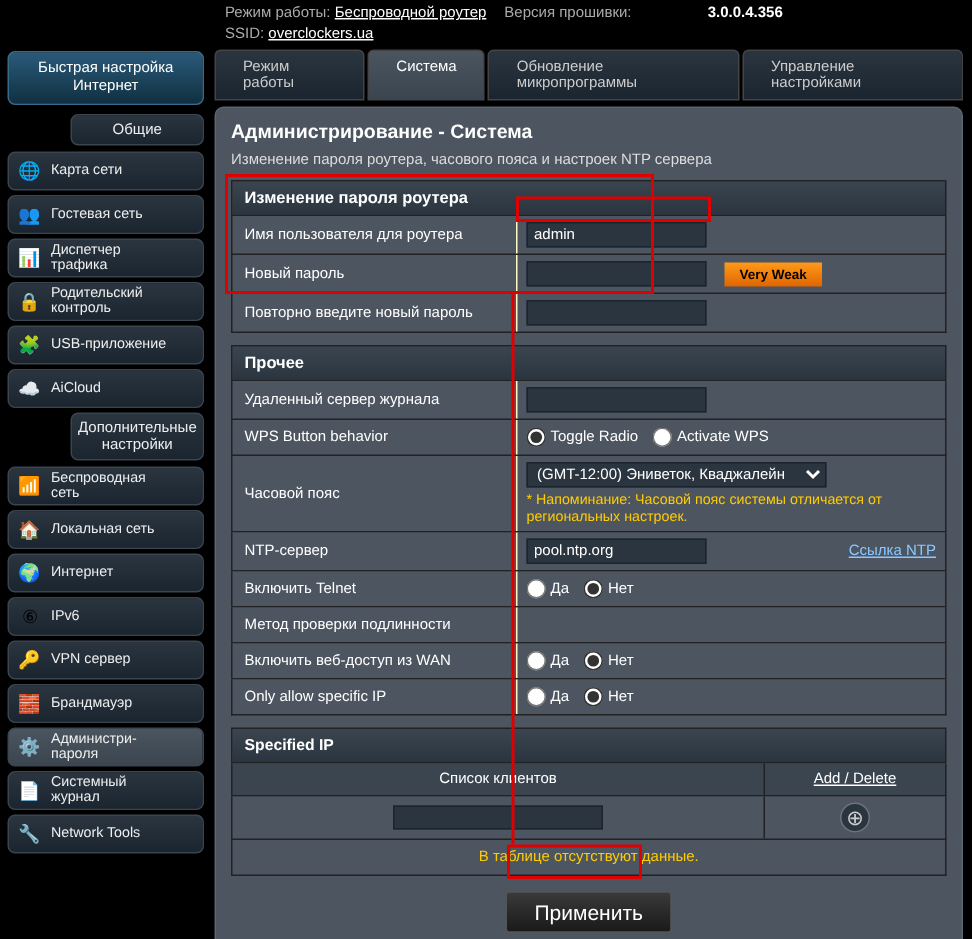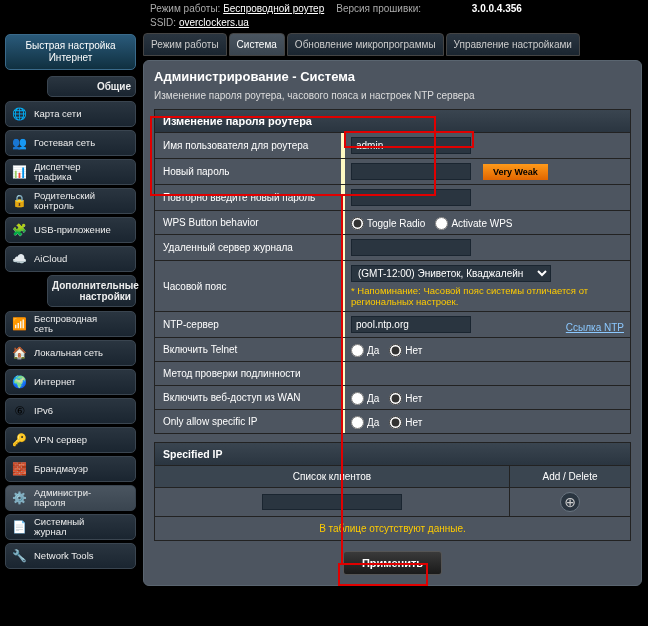--- a/index.html
+++ b/index.html
@@ -8,66 +8,66 @@
 .top-bar { display: flex; gap: 12px; padding: 3px 82px 3px 150px; font-size: 10px; color: #ccc; }
 .top-bar a { color: #fff; text-decoration: underline; }
 .top-bar span.label { color: #aaa; }
 .top-bar span.val { color: #fff; font-weight: bold; margin-left: 48px; }
 
 .container { display: flex; }
 
 
 .sidebar { width: 141px; flex-shrink: 0; padding: 3px 5px; }
 .quick-btn { background: linear-gradient(#2a5a7a,#103040); border:1px solid #3a6a8a; border-radius:5px; color:#fff; font-size:10px; text-align:center; padding:5px 2px; margin-bottom:6px; line-height:1.2; }
-.section-head { background: linear-gradient(#2a3540,#1a2530); border:1px solid #3a4550; border-radius:5px; color:#eee; font-size:10px; text-align:right; padding:4px; margin-bottom:4px; font-weight:bold;margin-left:42px;}
+.section-head { background: linear-gradient(#2a3540,#1a2530); border:1px solid #3a4550; border-radius:5px; color:#eee; font-size:10px; text-align:center; padding:4px; margin-bottom:4px; font-weight:normal;margin-left:42px;}
 .menu-item { background: linear-gradient(#2a3540,#1a2530); border:1px solid #3a4550; border-radius:5px; display:flex; align-items:center; gap:6px; padding:4px 6px; margin-bottom:3px; height:26px; }
 .menu-item.active { background: linear-gradient(#4a5560,#3a4550); }
 .menu-item .ico { width:16px; height:16px; display:flex; align-items:center; justify-content:center; font-size:12px; }
 .menu-item .lbl { color:#eee; font-size:9.5px; line-height:1.1; }
 
 
 .main { flex: 1; padding: 2px 6px 0 2px; width: 0; }
 .tabs { display:flex; gap:2px; margin-bottom:4px; }
-.tab { background: linear-gradient(#2a3540,#1a2530); border:1px solid #444; color:#ccc; font-size:10px; padding:5px 7px; border-radius:4px 4px 0 0; }
+.tab { background: linear-gradient(#2a3540,#1a2530); border:1px solid #444; color:#ccc; font-size:10px; padding:5px 18px; border-radius:4px 4px 0 0; }
 .tab.active { background: linear-gradient(#4a5560,#3a4550); color:#fff; }
 
 .panel { background: #4d5560; border:1px solid #5a6570; border-radius:6px; padding:8px 10px; }
 .panel h2 { color:#fff; font-size:13px; font-weight:bold; margin-bottom:6px; }
 .panel .subtitle { color:#ddd; font-size:10px; margin-bottom:8px; }
 
 .form-section { background: linear-gradient(#3a4550,#2a3540); color:#fff; font-size:11px; font-weight:bold; padding:5px 8px; border:1px solid #222; }
 .form-row { display:flex; border:1px solid #222; border-top:none; background:#4d5560; }
-.form-row .fl { width: 190px; flex-shrink:0; color:#fff; font-size:10px; padding:6px 8px; border-right:4px solid #fef9c3; display:flex; align-items:center; }
-.form-row .fr { flex:1; padding:4px 6px; display:flex; align-items:flex-end; gap:6px; }
+.form-row .fl { width: 190px; flex-shrink:0; color:#fff; font-size:10px; padding:6px 8px; border-right:1px solid #fef9c3; display:flex; align-items:center; }
+.form-row .fr { flex:1; padding:4px 6px; display:flex; align-items:center; gap:6px; }
 .form-row .fr input.text { background:#2a3540; border:1px solid #1a2530; color:#fff; font-size:10px; padding:2px 4px; width:120px; height:17px; }
 .form-row .fr select { background:#2a3540; border:1px solid #1a2530; color:#fff; font-size:10px; padding:1px 2px; width:70px; height:17px; }
 .form-row .fr select.wide { width:200px; }
 .strength-badge { background:linear-gradient(#ff9a1a,#e06500); color:#000; font-size:9px; font-weight:bold; padding:3px 10px; margin-left:6px; }
 .radio-group { color:#fff; font-size:10px; display:flex; gap:10px; align-items:center; }
 .radio-group label { display:flex; align-items:center; gap:3px; }
 .radio-group input { margin:0; accent-color:#333;}
 .hint { color:#ffcc00; font-size:9.5px; }
 .link { color:#8bc8ff; font-size:10px; text-decoration:underline; margin-left:auto; }
 
 .spec-section { margin-top:8px; }
 .spec-hdr { background: linear-gradient(#3a4550,#2a3540); color:#fff; font-size:10.5px; font-weight:bold; padding:5px 8px; border:1px solid #222; }
 .spec-tbl .thead { display:flex; background:#3a4550; border:1px solid #222; border-top:none;}
 .spec-tbl .thead .th { color:#fff; font-size:10px; padding:5px 8px; text-align:center; }
 .spec-tbl .thead .th:first-child { flex:1; border-right:1px solid #222; }
-.spec-tbl .thead .th:last-child { width:120px; }
+.spec-tbl .thead .th:last-child { width:120px;text-decoration:underline; }
 .spec-tbl .addrow { display:flex; background:#4d5560; border:1px solid #222; border-top:none; }
 .spec-tbl .addrow .td { padding:4px; display:flex; align-items:center; justify-content:center; }
 .spec-tbl .addrow .td:first-child { flex:1; border-right:1px solid #222; }
 .spec-tbl .addrow .td:last-child { width:120px; }
 .spec-tbl .addrow input { background:#2a3540; border:1px solid #1a2530; color:#fff; width:140px; height:16px; font-size:10px; }
 .add-btn { width:20px; height:20px; border-radius:50%; background:#2a3540; border:1px solid #6a7580; color:#ccc; font-size:14px; display:flex; align-items:center; justify-content:center; }
 .empty-msg { background:#4d5560; border:1px solid #222; border-top:none; text-align:center; color:#ffcc00; font-size:10px; padding:6px; }
 
 .apply-row { text-align:center; padding:10px 0 2px; }
-.apply-btn { background: linear-gradient(#3a3a3a,#1a1a1a); border:1px solid #555; color:#fff; font-size:11px; font-weight:bold; padding:5px 18px; border-radius:3px; }
+.apply-btn { background: linear-gradient(#3a3a3a,#1a1a1a); border:1px solid #555; color:#fff; font-size:14px; font-weight:normal; padding:5px 18px; border-radius:3px; }
 
 .footer { display:flex; align-items:center; gap:10px; padding:6px 20px 4px 150px; font-size:10px; }
 
 
 .annot { position:absolute; border:2px solid #e00000; pointer-events:none; }
 .annot-line { position:absolute; background:#e00000; pointer-events:none; }
 </style>
 </head>
 <body>
 
@@ -172,39 +172,40 @@
             <span class="strength-badge">Very Weak</span>
           </div>
       </div>
       <div class="form-row">
         <div class="fl">Повторно введите новый пароль</div>
         <div class="fr">
             <input class="text" type="password" style="">
           </div>
       </div>
 
+      <div class="form-section" style="margin-top:8px">Прочее</div>
+      <div class="form-row">
+        <div class="fl">Удаленный сервер журнала</div>
+        <div class="fr">
+            <input class="text" style="">
+          </div>
+      </div>
       <div class="form-row">
         <div class="fl">WPS Button behavior</div>
         <div class="fr">
             <div class="radio-group">
           <label>
                 <input type="radio" name="wps" checked="" style="">
                 <span>Toggle Radio</span>
               </label>
           <label>
                 <input type="radio" name="wps" style="">
                 <span>Activate WPS</span>
               </label>
         </div>
-          </div>
-      </div>
-      <div class="form-row">
-        <div class="fl">Удаленный сервер журнала</div>
-        <div class="fr">
-            <input class="text" style="">
           </div>
       </div>
       <div class="form-row">
         <div class="fl">Часовой пояс</div>
         <div class="fr" style="flex-direction:column; align-items:flex-start; gap:3px;">
           <select class="wide"><option>(GMT-12:00) Эниветок, Кваджалейн</option></select>
           <span class="hint">* Напоминание: Часовой пояс системы отличается от региональных настроек.</span>
         </div>
       </div>
       <div class="form-row">

